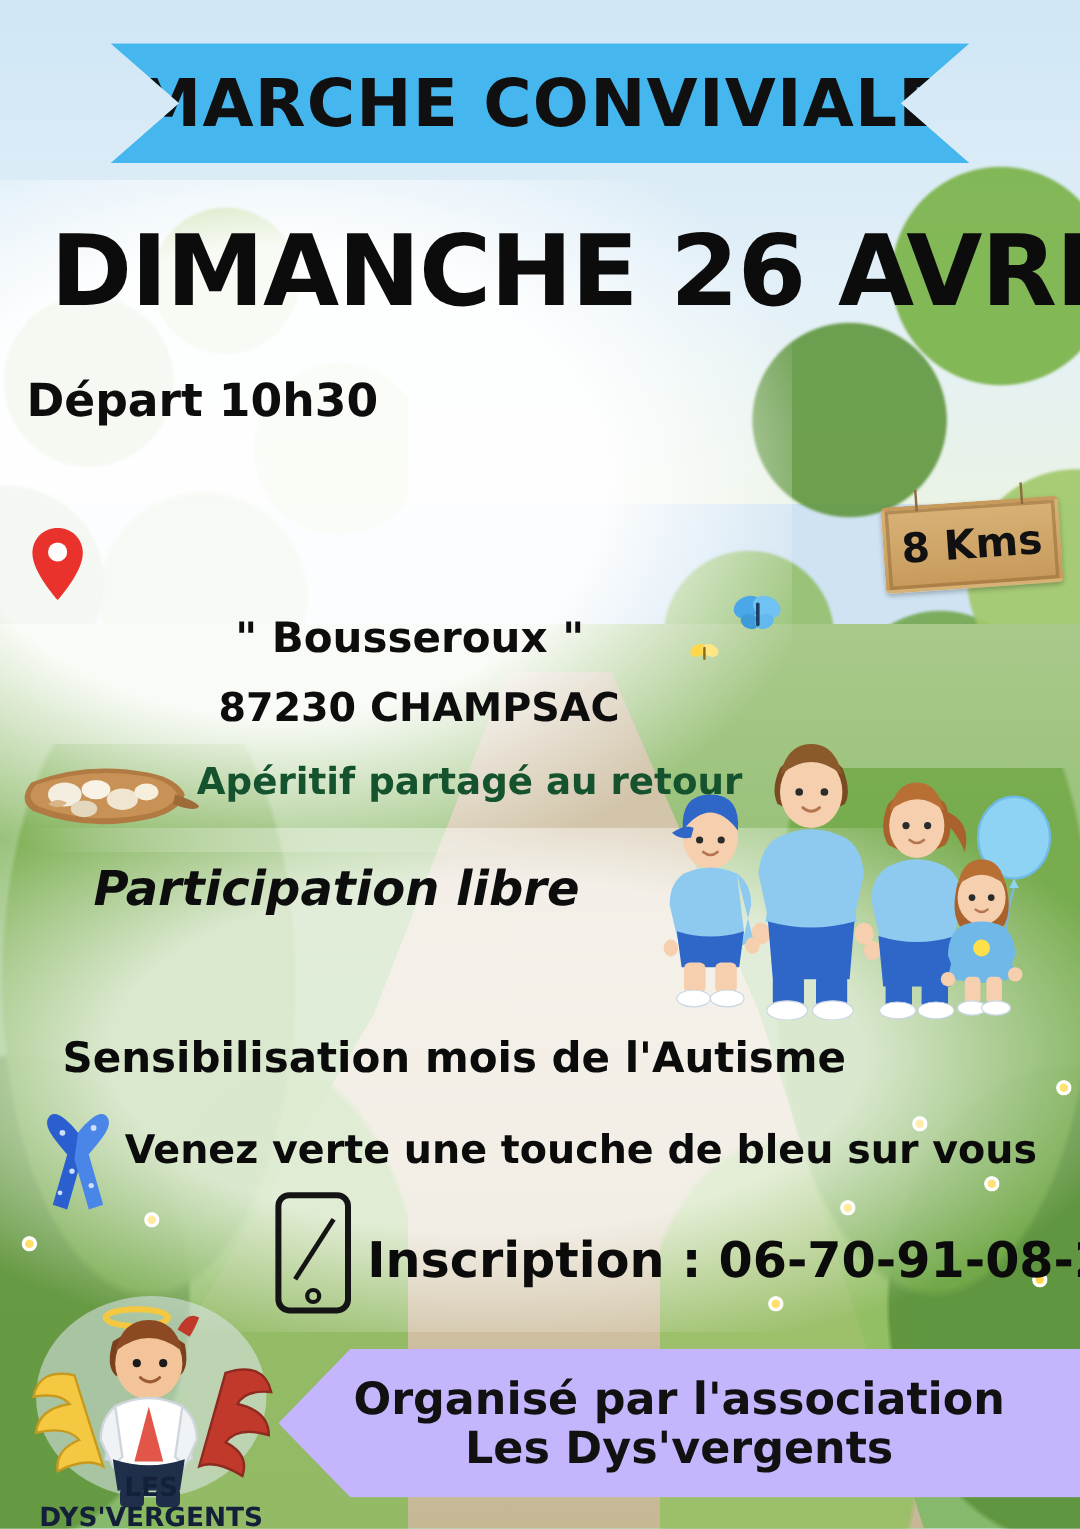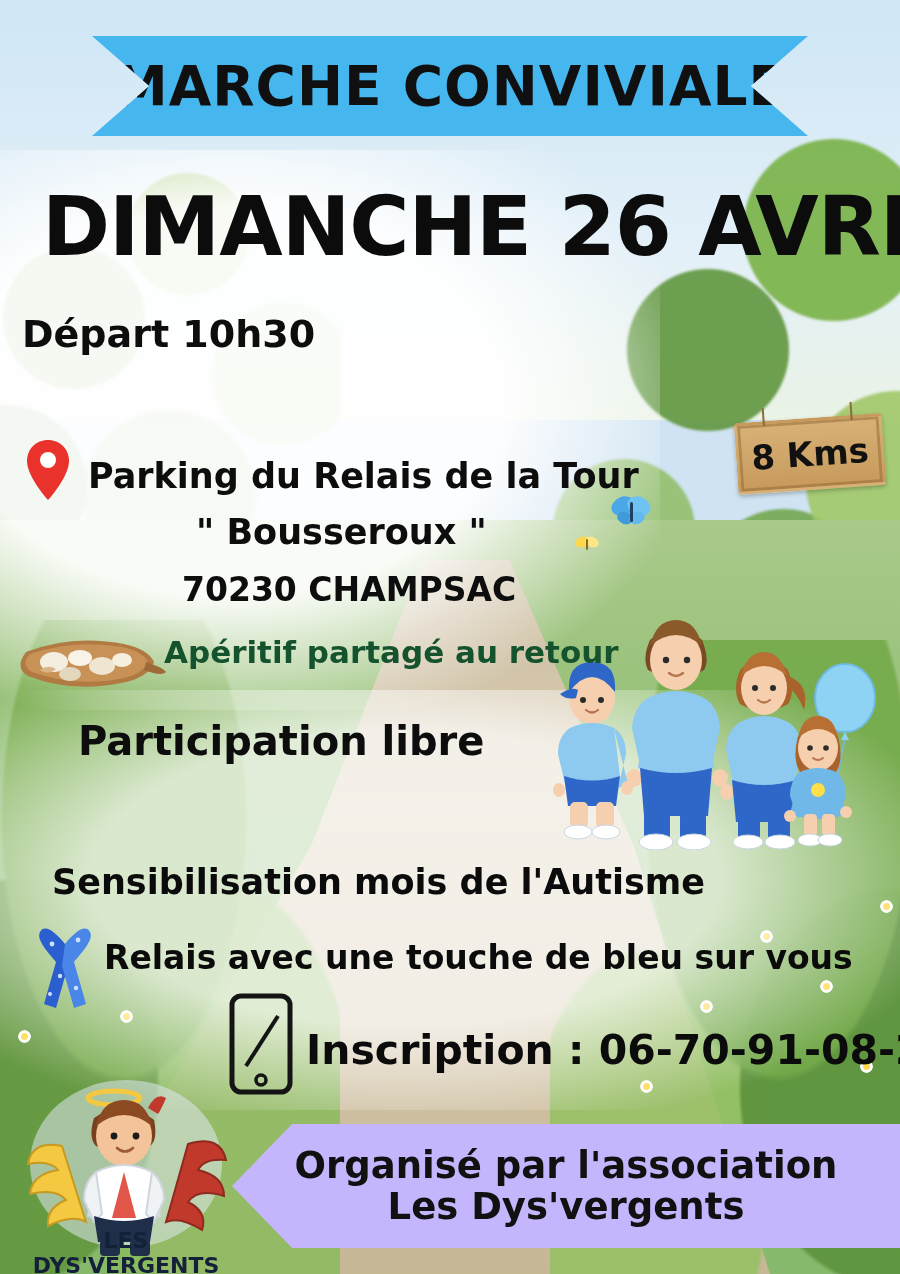--- a/index.html
+++ b/index.html
@@ -192,20 +192,21 @@
     text-align: center;
   }
 
   .participation {
     position: absolute;
     left: 78px; top: 718px;
     font-family: "DejaVu Sans", sans-serif;
     font-weight: 700;
     font-size: 40px;
     color: #0d0d0d;
+    font-style: italic;
   }
   .gratuit {
     position: absolute;
     left: 96px; top: 782px;
     font-family: "DejaVu Sans", sans-serif;
     font-weight: 700;
     font-size: 32px;
     color: #0d0d0d;
   }
 
@@ -466,23 +467,22 @@
 
   <div class="headline">DIMANCHE 26 AVRIL</div>
 
   <div class="depart">Départ 10h30</div>
 
   <svg class="pin" viewBox="0 0 48 64">
     <path d="M24 2 C12 2 3 11 3 23 c0 16 21 39 21 39 s21 -23 21 -39 C45 11 36 2 24 2 z" fill="#e8322b"></path>
     <circle cx="24" cy="22" r="8" fill="#ffffff"></circle>
   </svg>
 
-  <div class="addr1">Parking du Relais de la Tour</div>
   <div class="addr2">" Bousseroux "</div>
-  <div class="addr3">70230 CHAMPSAC</div>
+  <div class="addr3">87230 CHAMPSAC</div>
 
   <svg class="board" viewBox="0 0 160 86">
     <path d="M16 34 q46 -18 98 -8 q24 5 30 18 q-4 14 -28 20 q-52 12 -98 -6 q-14 -8 -2 -24 z" fill="#b07a42"></path>
     <path d="M20 36 q44 -15 92 -7 q20 4 26 15 q-4 11 -24 16 q-48 10 -92 -6 q-12 -7 -2 -18 z" fill="#c89156"></path>
     <ellipse cx="44" cy="44" rx="14" ry="10" fill="#f4eee1"></ellipse>
     <ellipse cx="70" cy="40" rx="12" ry="8" fill="#f8f3e6"></ellipse>
     <ellipse cx="92" cy="48" rx="13" ry="9" fill="#efe5d0"></ellipse>
     <ellipse cx="60" cy="56" rx="11" ry="7" fill="#e3d7bd"></ellipse>
     <ellipse cx="112" cy="42" rx="10" ry="7" fill="#f6efdd"></ellipse>
     <path d="M30 52 q8 -6 16 -1 q-8 7 -16 1 z" fill="#d8b487"></path>
@@ -504,21 +504,21 @@
   <svg class="ribbon" viewBox="0 0 70 100">
     <path d="M35 34 C 24 20, 14 14, 10 22 C 6 30, 18 42, 26 52 L 14 94 L 26 98 L 38 56 Z" fill="#2b5fd0"></path>
     <path d="M35 34 C 46 20, 56 14, 60 22 C 64 30, 52 42, 44 52 L 56 94 L 44 98 L 32 56 Z" fill="#4a86e8"></path>
     <circle cx="22" cy="34" r="2.4" fill="#cfe0ff"></circle>
     <circle cx="48" cy="30" r="2.4" fill="#cfe0ff"></circle>
     <circle cx="30" cy="66" r="2.2" fill="#cfe0ff"></circle>
     <circle cx="46" cy="78" r="2.2" fill="#cfe0ff"></circle>
     <circle cx="20" cy="84" r="2" fill="#cfe0ff"></circle>
   </svg>
 
-  <div class="touche">Relais avec une touche de bleu sur vous</div>
+  <div class="touche">Venez verte une touche de bleu sur vous</div>
 
   <svg class="phone" viewBox="0 0 66 104">
     <rect x="4" y="4" width="58" height="96" rx="9" fill="none" stroke="#141414" stroke-width="5"></rect>
     <line x1="18" y1="74" x2="50" y2="24" stroke="#141414" stroke-width="4"></line>
     <circle cx="33" cy="88" r="5" fill="none" stroke="#141414" stroke-width="3.5"></circle>
   </svg>
 
   <div class="inscription">Inscription : 06-70-91-08-21</div>
 
   <div class="footer-banner">

